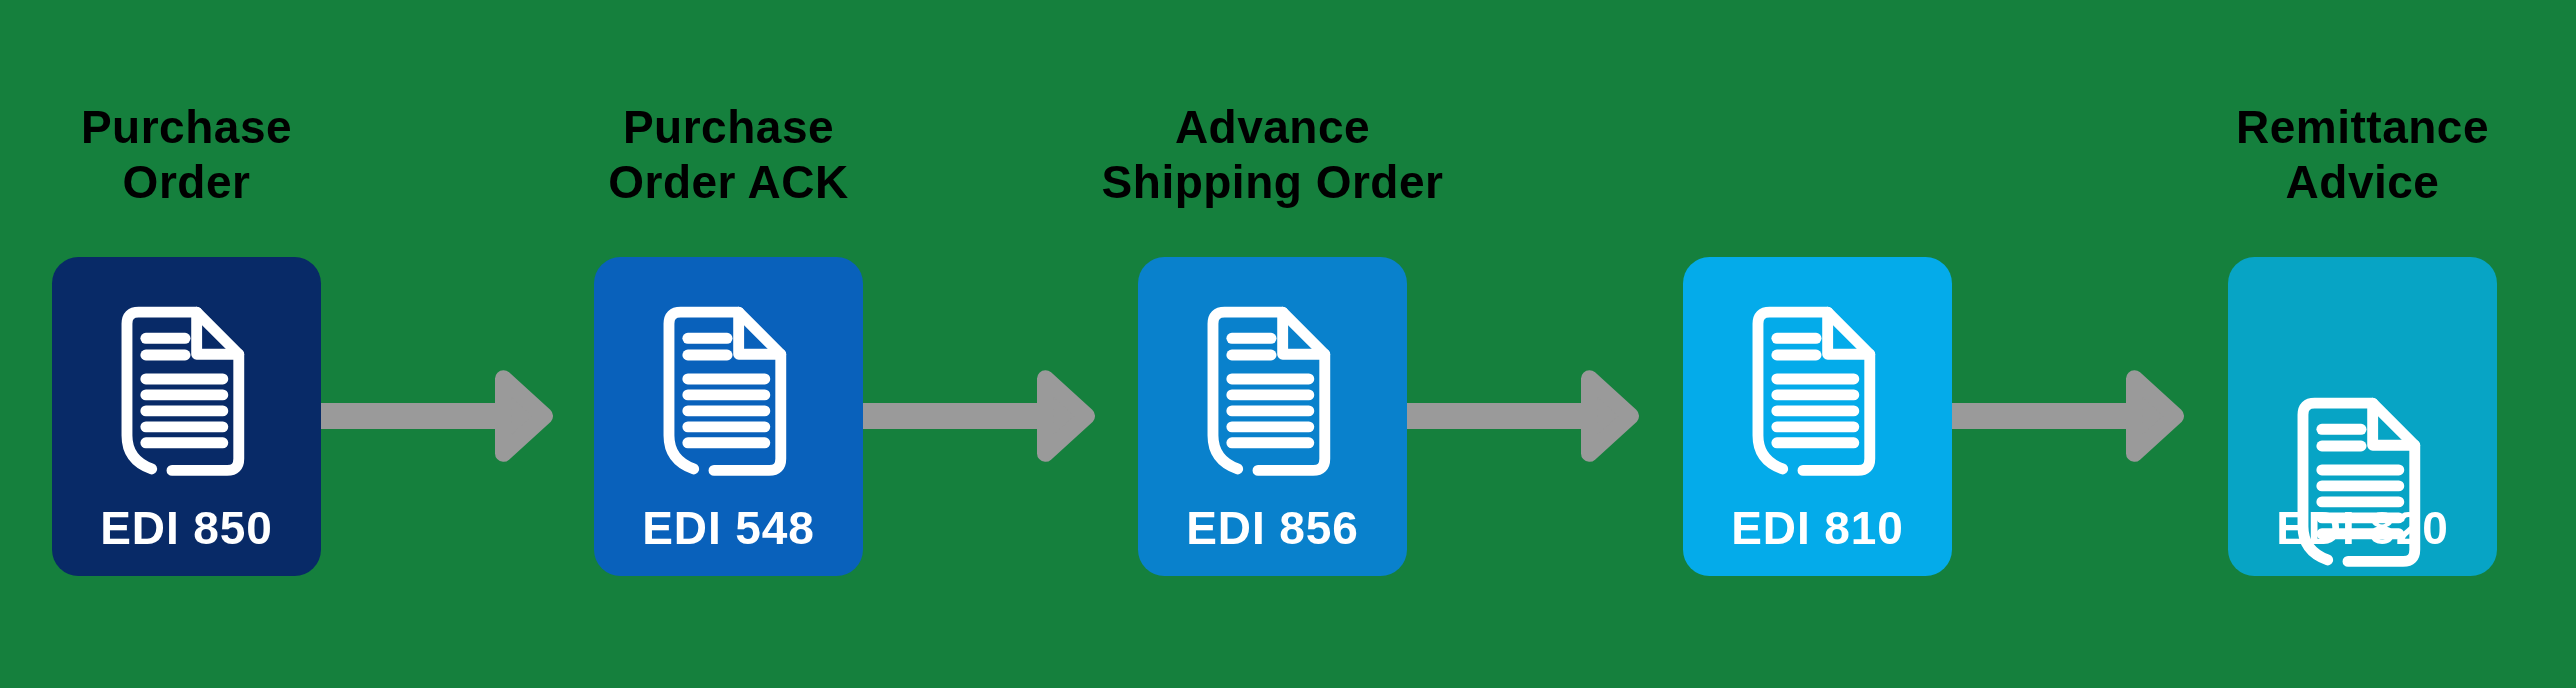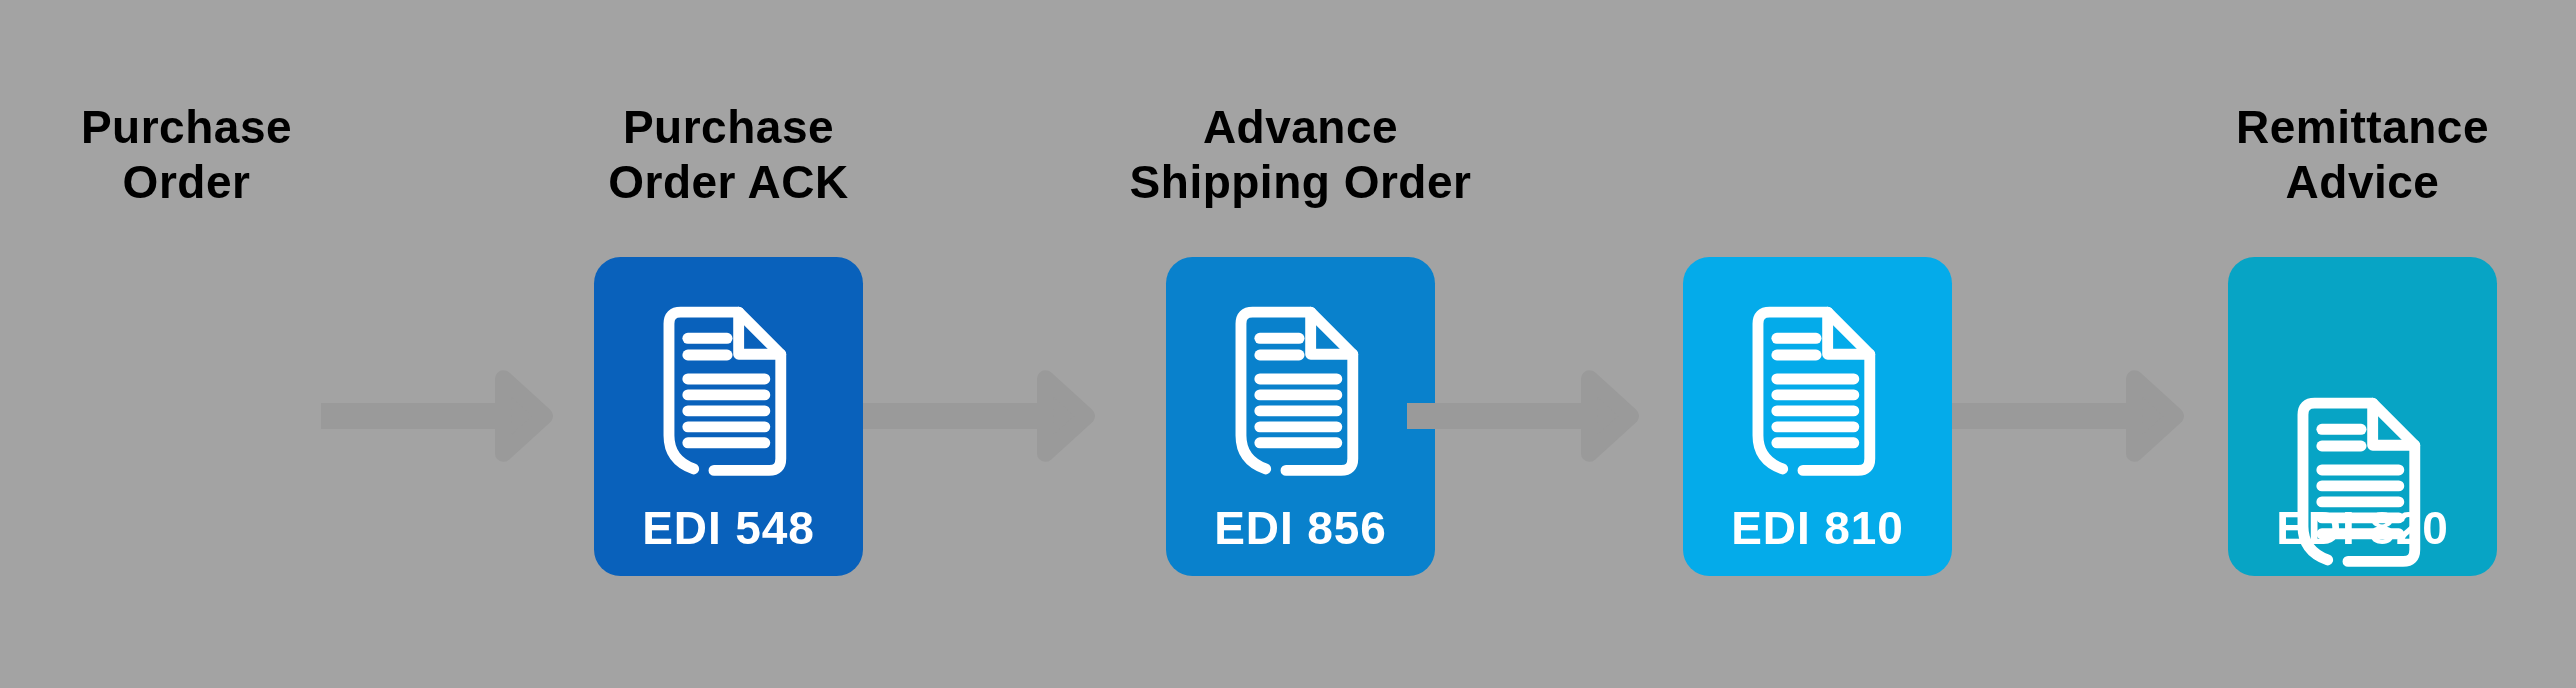--- a/index.html
+++ b/index.html
@@ -32,25 +32,39 @@
   .connector{
     position:absolute;top:366px;width:232px;height:100px;
     display:flex;align-items:center;
   }
   .arrow-shaft{flex:1;height:26.4px;background:currentColor;margin-right:-7.5px;}
   .arrow-head{width:58px;height:100px;flex:none;}
 </style>
 </head>
 <body>
 
-<div class="canvas" style="background-color: #a3a3a3; text-decoration: underline;">
+<div class="canvas" style="background-color: #15803d; text-decoration: underline;">
 
   <div class="step" style="left:52px">
     <div class="step-title" style="color: rgb(0, 0, 0);">Purchase
 Order</div>
+    <div class="card" style="background-color: rgb(8, 42, 103);">
+      <svg class="doc-icon" viewBox="0 0 104 128" fill="none" stroke="#FFFFFF" stroke-width="7.5" stroke-linecap="round" stroke-linejoin="round">
+        <path d="M42 118 H80 Q88 118 88 110 V38 L59 9 H19 Q11 9 11 17 V94 Q11 111 28 117"></path>
+        <path d="M59 9 V38 H88"></path>
+        <path d="M24 27 H51"></path>
+          <path d="M24 38.5 H51"></path>
+        <path d="M24 55 H77"></path>
+          <path d="M24 66 H77"></path>
+          <path d="M24 77 H77"></path>
+        <path d="M24 88 H77"></path>
+          <path d="M24 99 H77"></path>
+      </svg>
+      <div class="edi-code" style="color: rgb(255, 255, 255);">EDI 850</div>
+    </div>
   </div>
 
   <div class="connector" style="left: 321px; color: rgb(154, 154, 154);">
     <div class="arrow-shaft"></div>
     <svg class="arrow-head" viewBox="0 0 62 106">
       <path d="M9 13 L53 53 L9 93 Z" fill="currentColor" stroke="currentColor" stroke-width="18" stroke-linejoin="round"></path>
     </svg>
   </div>
 
   <div class="step" style="left:594px">
@@ -72,21 +86,21 @@
     </div>
   </div>
 
   <div class="connector" style="left: 863px; color: rgb(154, 154, 154);">
     <div class="arrow-shaft"></div>
     <svg class="arrow-head" viewBox="0 0 62 106">
       <path d="M9 13 L53 53 L9 93 Z" fill="currentColor" stroke="currentColor" stroke-width="18" stroke-linejoin="round"></path>
     </svg>
   </div>
 
-  <div class="step" style="left:1166px">
+  <div class="step" style="left:1138px">
     <div class="step-title" style="color: rgb(0, 0, 0);">Advance
 Shipping Order</div>
     <div class="card" style="background-color: rgb(9, 129, 204);">
       <svg class="doc-icon" viewBox="0 0 104 128" fill="none" stroke="#FFFFFF" stroke-width="7.5" stroke-linecap="round" stroke-linejoin="round">
         <path d="M42 118 H80 Q88 118 88 110 V38 L59 9 H19 Q11 9 11 17 V94 Q11 111 28 117"></path>
         <path d="M59 9 V38 H88"></path>
         <path d="M24 27 H51"></path>
           <path d="M24 38.5 H51"></path>
         <path d="M24 55 H77"></path>
           <path d="M24 66 H77"></path>

